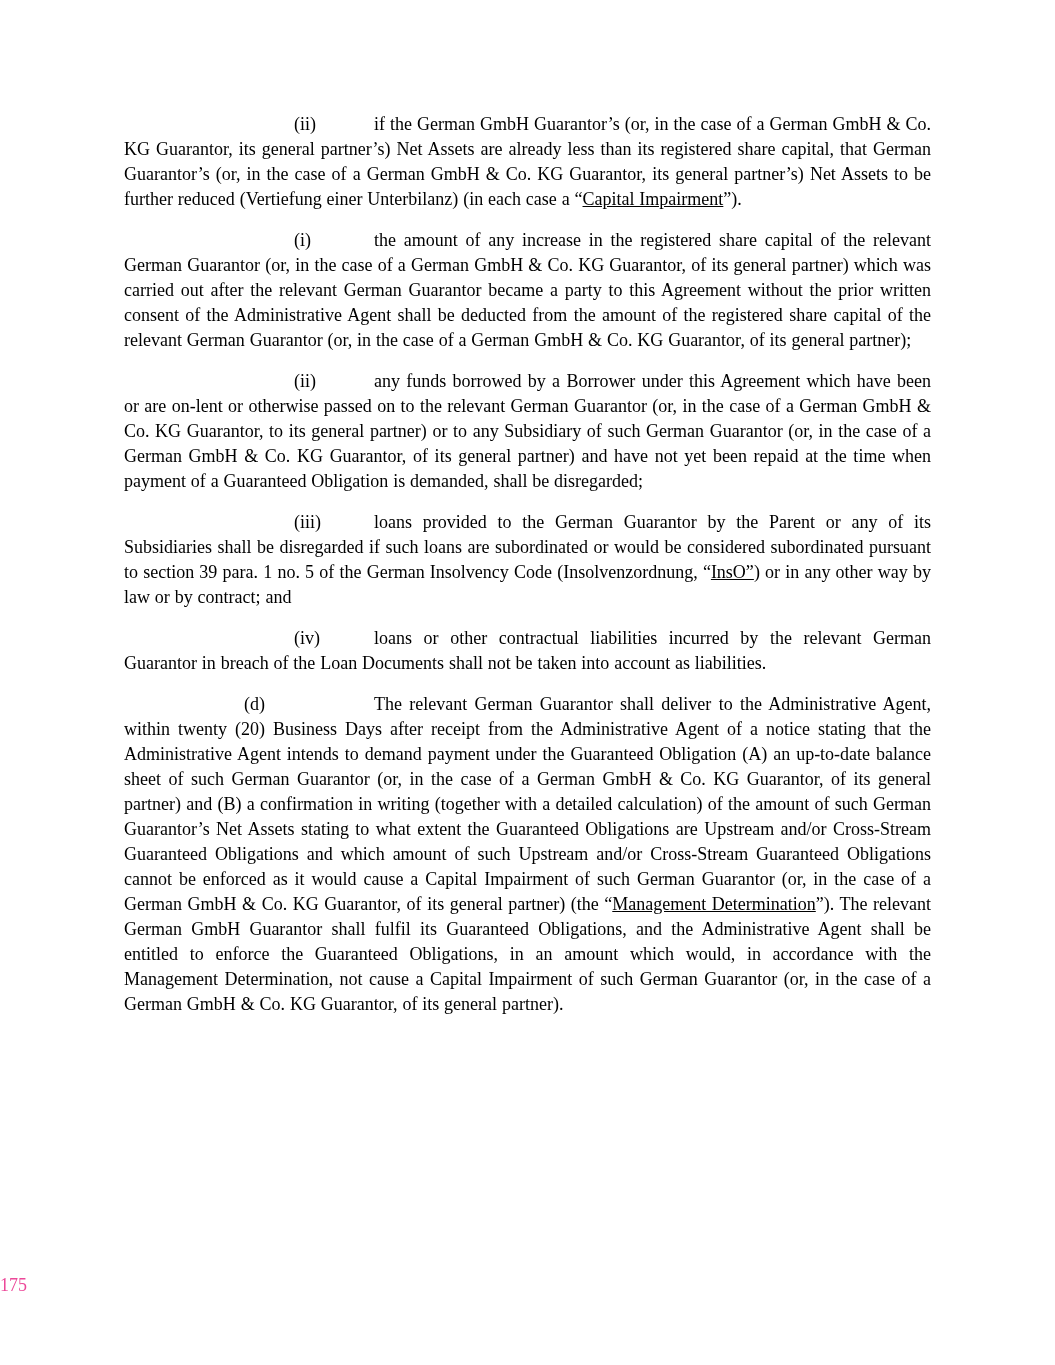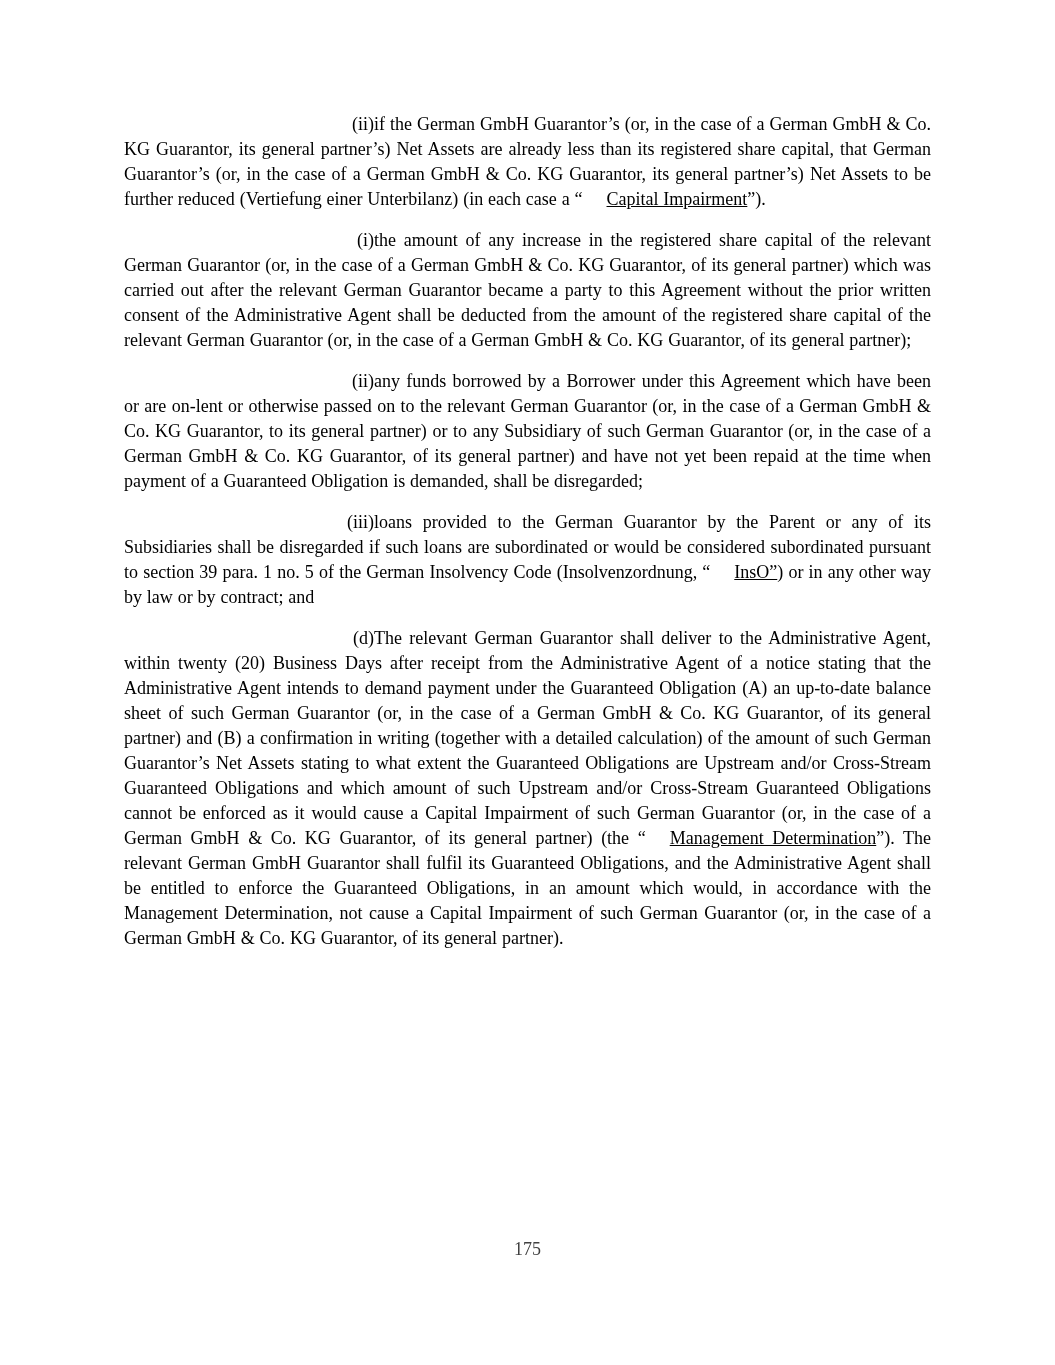--- a/index.html
+++ b/index.html
@@ -24,35 +24,35 @@
     line-height: 25px;
     text-align: justify;
     margin: 0 0 16px 0;
     word-spacing: 0.02em;
   }
   .para.clause { text-indent: 120px; }
   .para.item   { text-indent: 170px; }
   .para .label {
     display: inline-block;
     text-indent: 0;
-    text-align: right;
+    text-align: left;
   }
   .para.clause .label { width: 130px; }
   .para.item   .label { width: 80px; }
   .italic { }
-  .underline { text-decoration: underline; margin-left: 24px; }
+  .underline { text-decoration: underline; }
   .page-number {
     position: absolute;
-    top: 1238px;
+    top: 1274px;
     left: 0;
     width: 100%;
-    text-align: center;
+    text-align: left;
     font-size: 18px;
     line-height: 22px;
-    color: #404040;
+    color: #ec4899;
   }
   .footer-stamp {
     position: absolute;
     top: 1372px;
     left: 124px;
     font-size: 12px;
     font-weight: bold;
     color: #ff0000;
     text-decoration: line-through;
     letter-spacing: 0.2px;
@@ -60,17 +60,18 @@
 </style>
 </head>
 <body>
 
 <div class="page">
   <div class="doc-body">
       <p class="para item"><span class="label">(ii)</span><span>if the German GmbH Guarantor’s (or, in the case of a German GmbH &amp; Co. KG Guarantor, its general partner’s) Net Assets are already less than its registered share capital, that German Guarantor’s (or, in the case of a German GmbH &amp; Co. KG Guarantor, its general partner’s) Net Assets to be further reduced (</span><span class="italic">Vertiefung einer Unterbilanz</span><span>) (in each case a “</span><span class="underline">Capital Impairment</span><span>”).</span></p>
       <p class="para item"><span class="label">(i)</span><span>the amount of any increase in the registered share capital of the relevant German Guarantor (or, in the case of a German GmbH &amp; Co. KG Guarantor, of its general partner) which was carried out after the relevant German Guarantor became a party to this Agreement without the prior written consent of the Administrative Agent shall be deducted from the amount of the registered share capital of the relevant German Guarantor (or, in the case of a German GmbH &amp; Co. KG Guarantor, of its general partner);</span></p>
       <p class="para item"><span class="label">(ii)</span><span>any funds borrowed by a Borrower under this Agreement which have been or are on-lent or otherwise passed on to the relevant German Guarantor (or, in the case of a German GmbH &amp; Co. KG Guarantor, to its general partner) or to any Subsidiary of such German Guarantor (or, in the case of a German GmbH &amp; Co. KG Guarantor, of its general partner) and have not yet been repaid at the time when payment of a Guaranteed Obligation is demanded, shall be disregarded;</span></p>
       <p class="para item"><span class="label">(iii)</span><span>loans provided to the German Guarantor by the Parent or any of its Subsidiaries shall be disregarded if such loans are subordinated or would be considered subordinated pursuant to section 39 para. 1 no. 5 of the German Insolvency Code (</span><span class="italic">Insolvenzordnung</span><span>, “</span><span class="underline">InsO”</span><span>) or in any other way by law or by contract; and</span></p>
+      <p class="para item"><span class="label">(iv)</span><span>loans or other contractual liabilities incurred by the relevant German Guarantor in breach of the Loan Documents shall not be taken into account as liabilities.</span></p>
       <p class="para clause"><span class="label">(d)</span><span>The relevant German Guarantor shall deliver to the Administrative Agent, within twenty (20) Business Days after receipt from the Administrative Agent of a notice stating that the Administrative Agent intends to demand payment under the Guaranteed Obligation (A) an up-to-date balance sheet of such German Guarantor (or, in the case of a German GmbH &amp; Co. KG Guarantor, of its general partner) and (B) a confirmation in writing (together with a detailed calculation) of the amount of such German Guarantor’s Net Assets stating to what extent the Guaranteed Obligations are Upstream and/or Cross-Stream Guaranteed Obligations and which amount of such Upstream and/or Cross-Stream Guaranteed Obligations cannot be enforced as it would cause a Capital Impairment of such German Guarantor (or, in the case of a German GmbH &amp; Co. KG Guarantor, of its general partner) (the “</span><span class="underline">Management Determination</span><span>”). The relevant German GmbH Guarantor shall fulfil its Guaranteed Obligations, and the Administrative Agent shall be entitled to enforce the Guaranteed Obligations, in an amount which would, in accordance with the Management Determination, not cause a Capital Impairment of such German Guarantor (or, in the case of a German GmbH &amp; Co. KG Guarantor, of its general partner).</span></p>
     </div>
   <div class="page-number">175</div>
   <div class="footer-stamp">LEGAL_US_E # 188864993.17</div>
 </div>
 
 </body></html>

